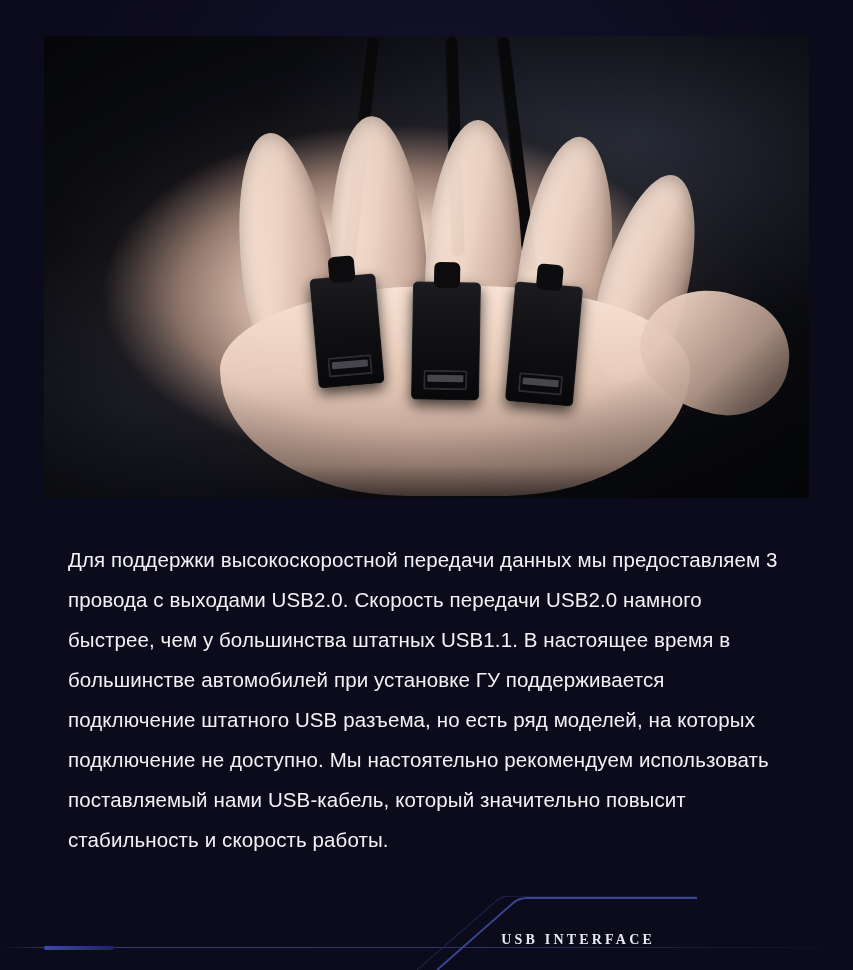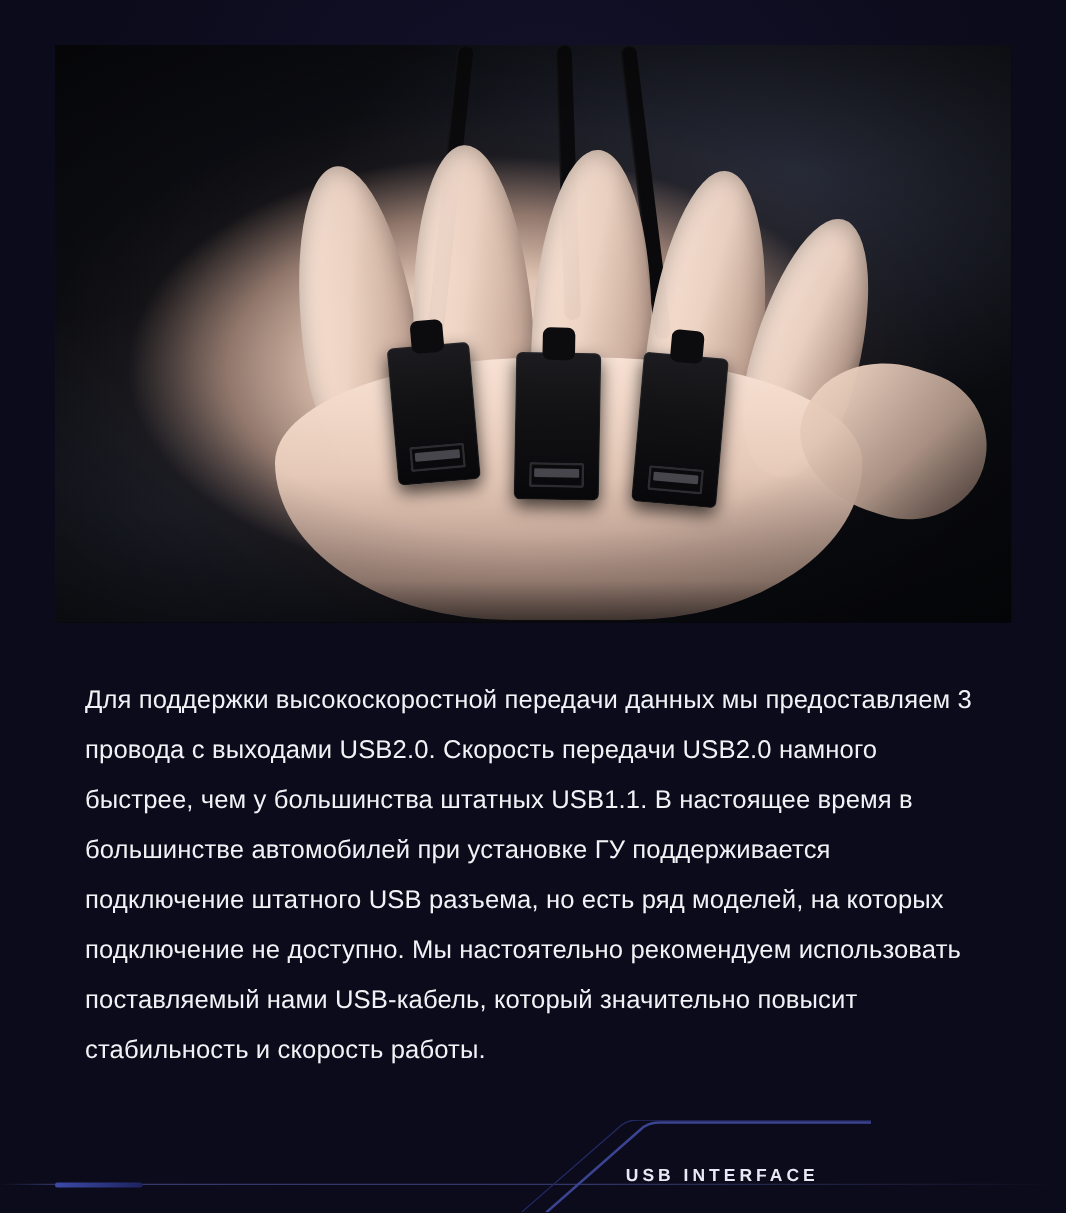--- a/index.html
+++ b/index.html
@@ -139,20 +139,21 @@
     letter-spacing: 0.1px;
   }
 
   
   .footer {
     position: absolute;
     left: 0;
     bottom: 0;
     width: 697px;
     height: 74px;
+    font-family: Liberation Serif, serif;
   }
   .footer-line {
     position: absolute;
     left: 0;
     bottom: 22px;
     width: 853px;
     height: 1px;
     background: linear-gradient(90deg, rgba(86,96,180,0.0) 0%, rgba(86,96,180,0.55) 6%, rgba(86,96,180,0.5) 55%, rgba(86,96,180,0.0) 100%);
   }
   .footer-accent {

